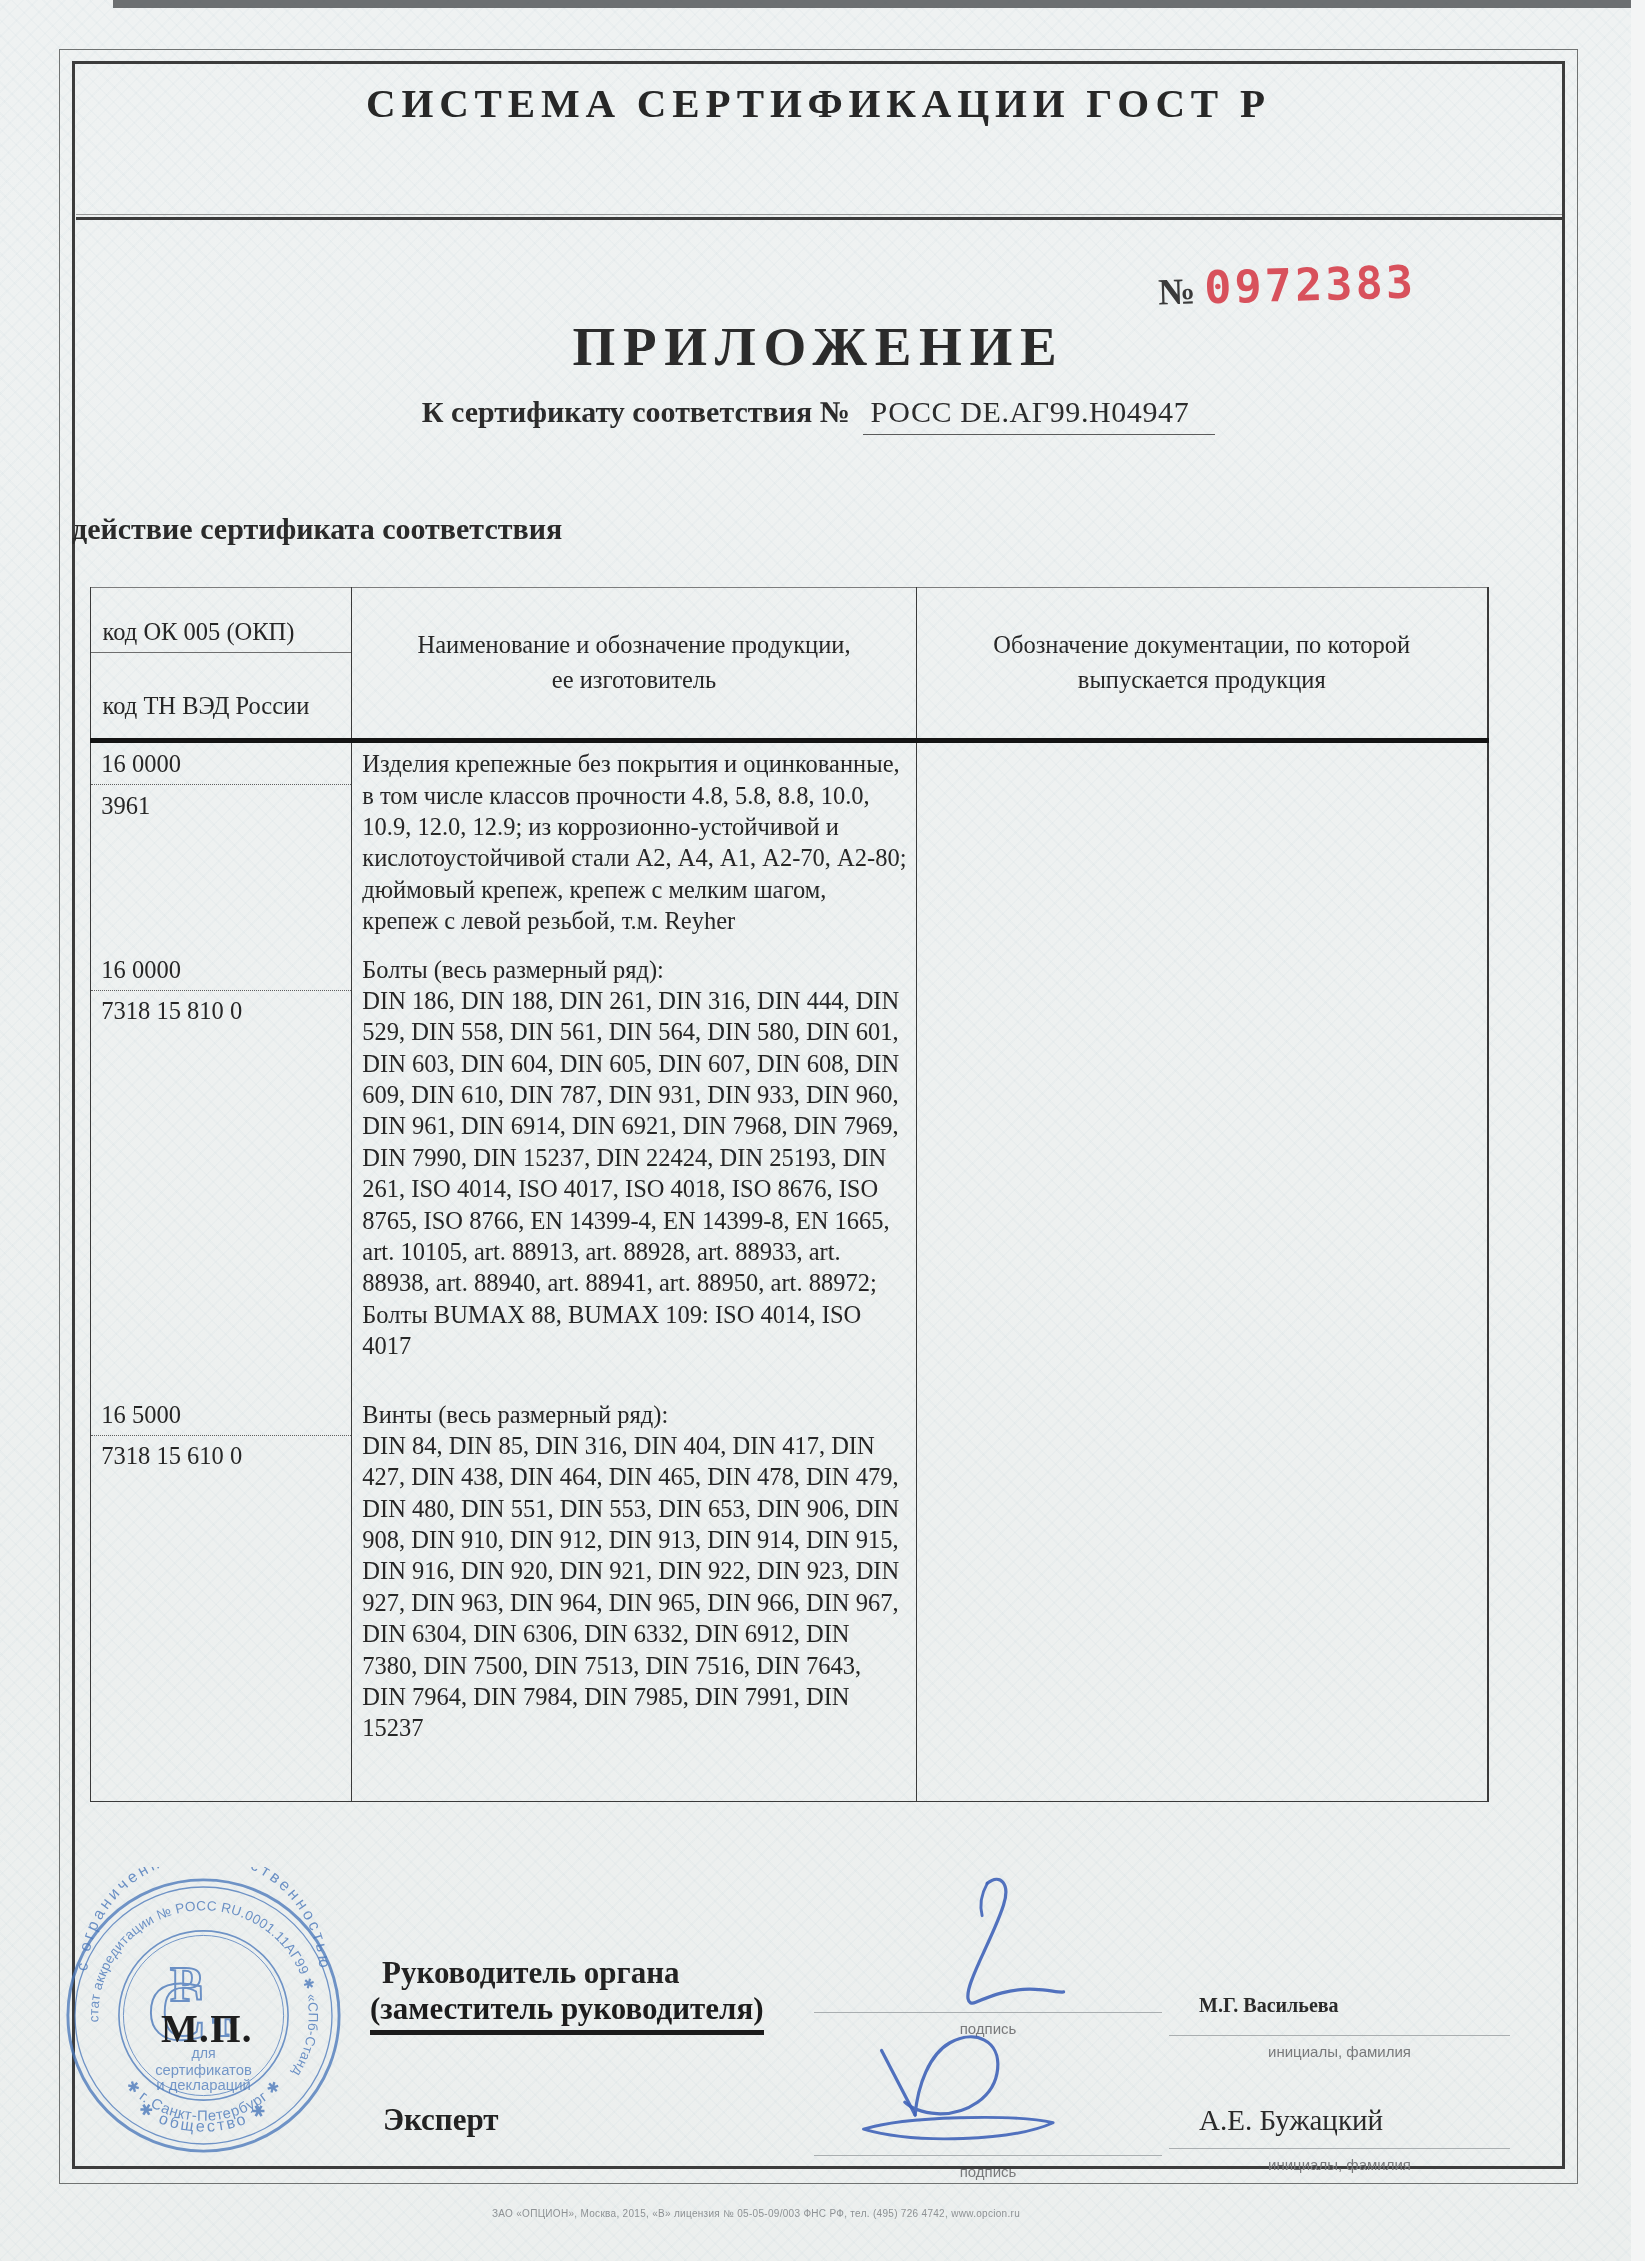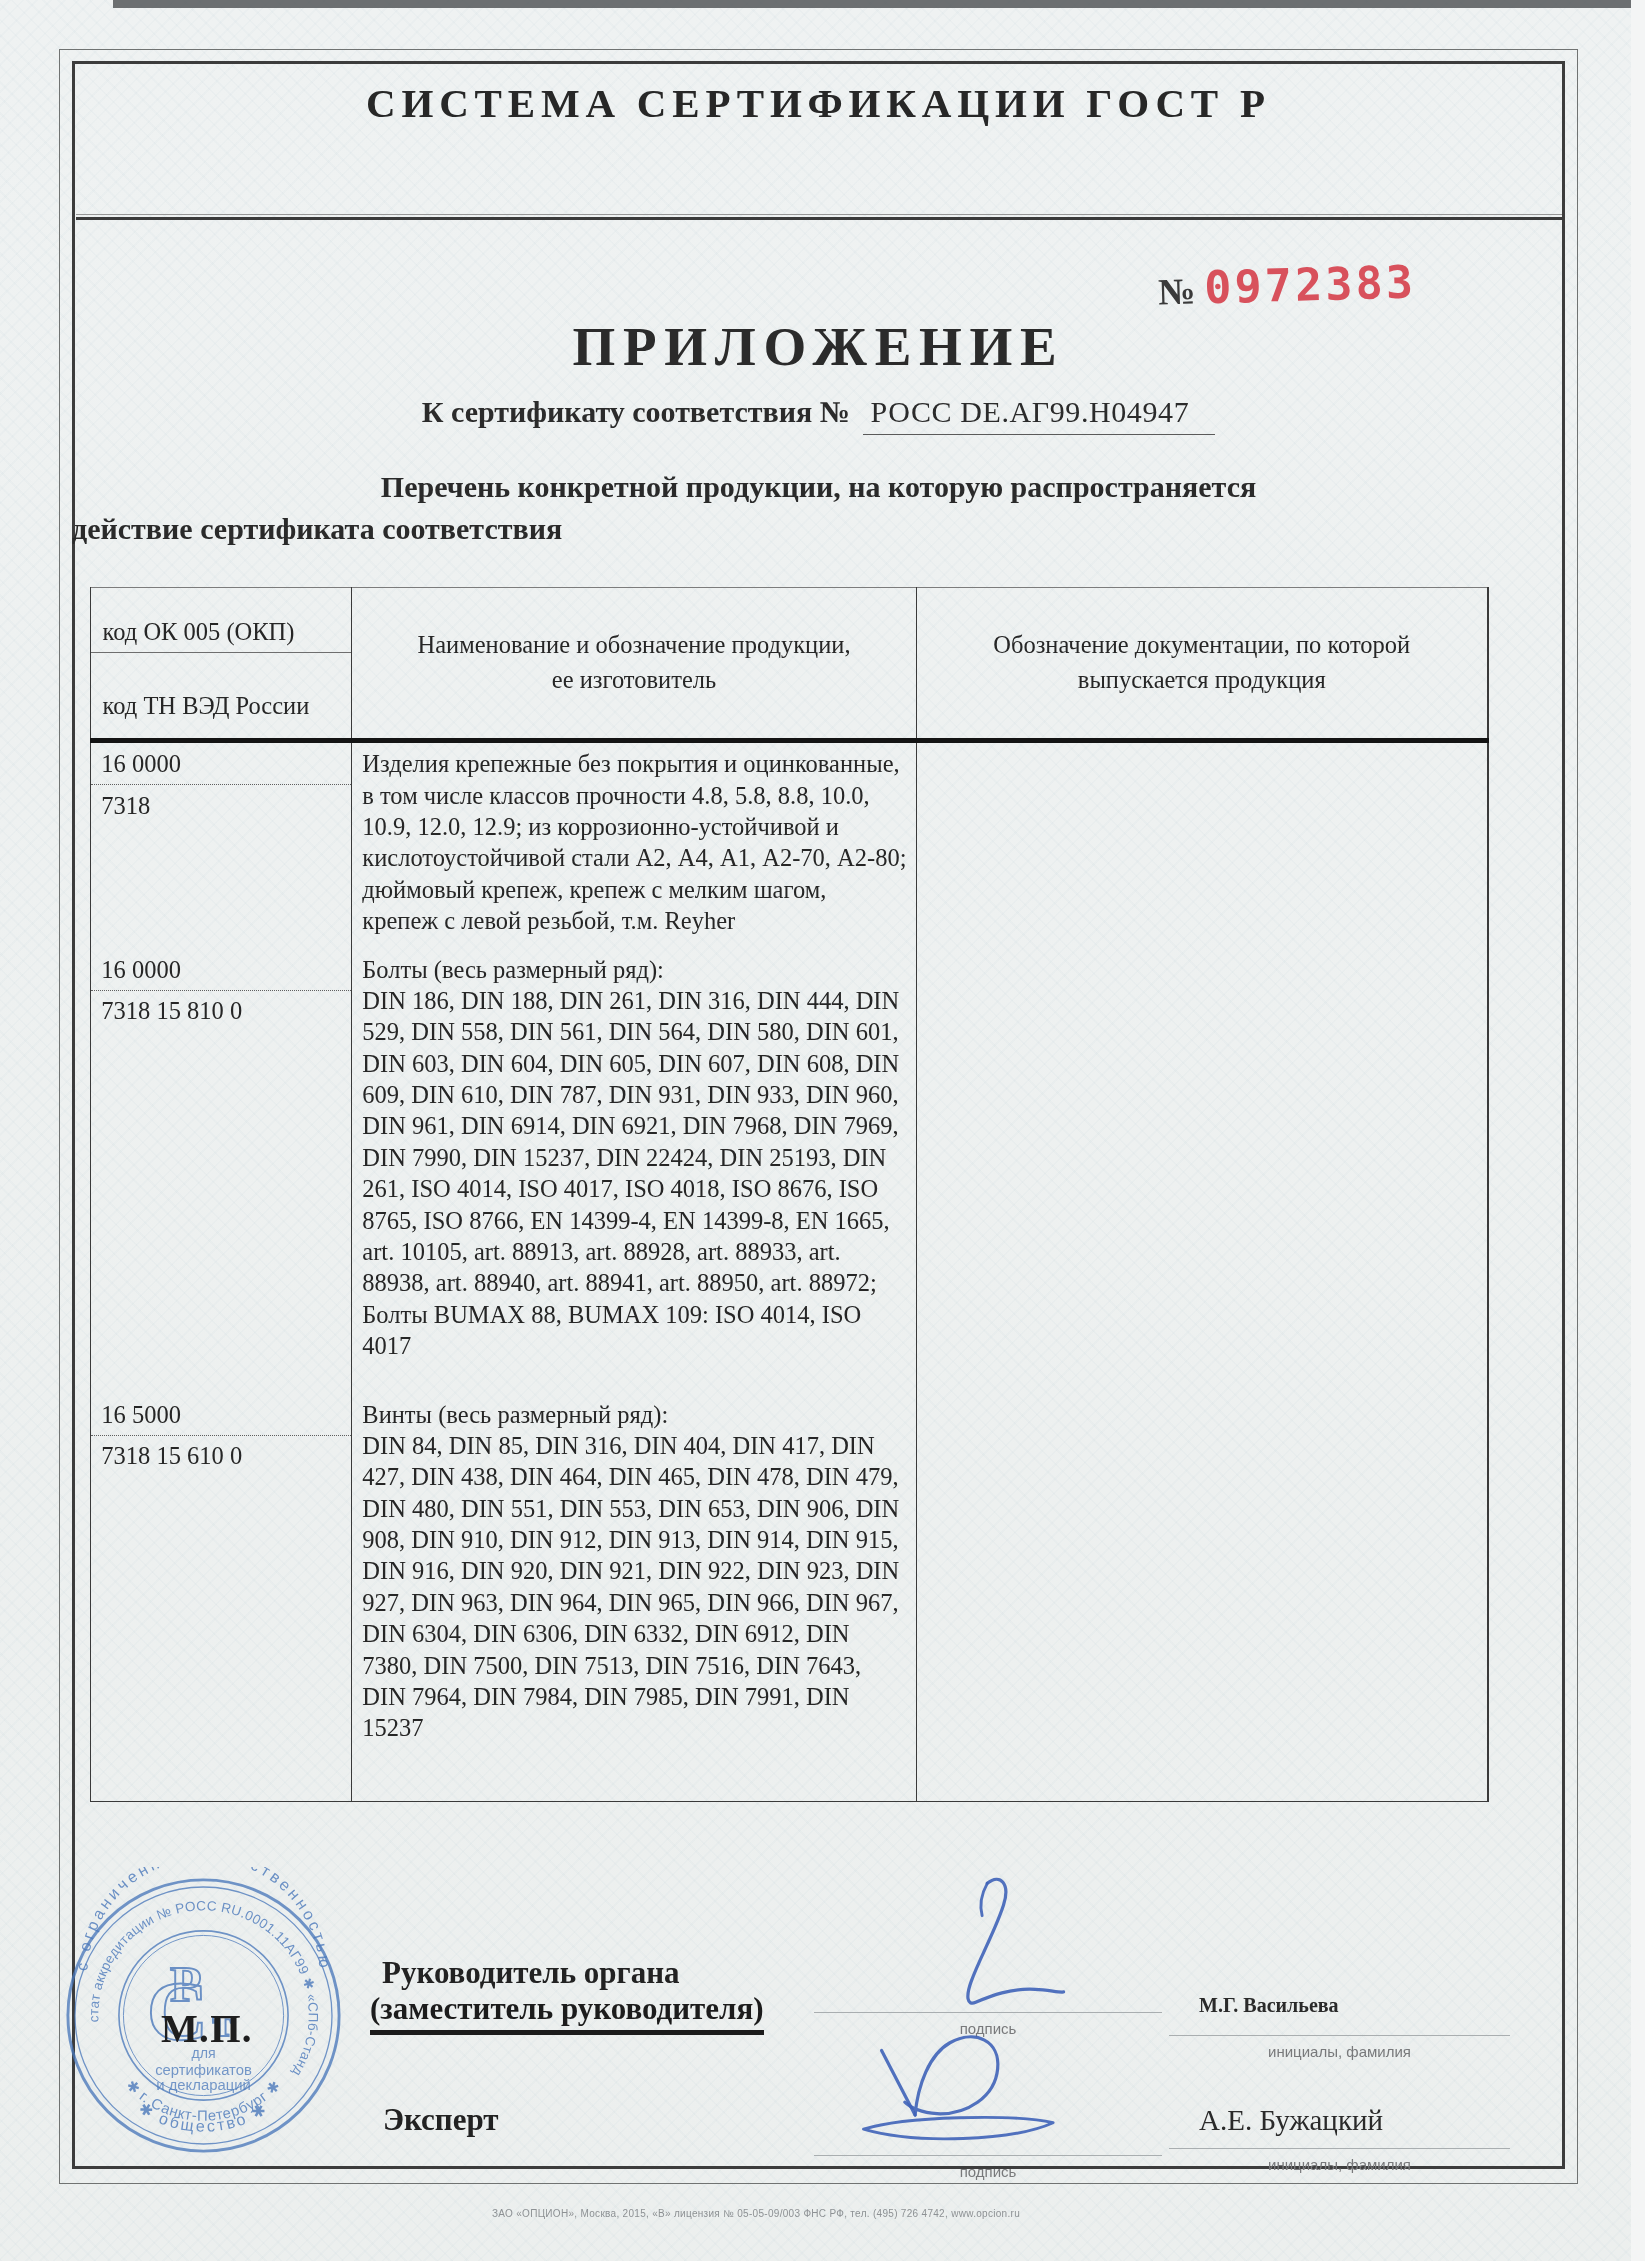--- a/index.html
+++ b/index.html
@@ -109,21 +109,20 @@
   <div class="blank-no">
     <span class="pfx">№</span><span class="digits">0972383</span>
   </div>
 
   <div class="doc-title">ПРИЛОЖЕНИЕ</div>
 
   <div class="cert-line">
     <span>К сертификату соответствия №</span><span class="val">РОСС DE.АГ99.Н04947</span>
   </div>
 
-  <div class="purpose-1">Перечень конкретной продукции,  на которую распространяется</div>
   <div class="purpose-2">действие сертификата соответствия</div>
 
   <div class="tbl-wrap">
     <table class="products">
       <colgroup>
           <col style="width:261px">
           <col style="width:565px">
           <col style="width:571px">
         </colgroup>
       <thead>
@@ -136,21 +135,21 @@
           </td>
           <td class="hdr-col2">Наименование и обозначение продукции, ее изготовитель</td>
           <td class="hdr-col3">Обозначение документации, по которой выпускается продукция</td>
         </tr>
       </thead>
       <tbody>
         <tr class="row-1">
           <td class="code-cell">
             <div class="code-okp">16 0000</div>
             <div class="code-dots"></div>
-            <div class="code-tnved">7318</div>
+            <div class="code-tnved">3961</div>
           </td>
           <td class="desc-cell">
 
             <div class="product-details">Изделия крепежные без покрытия и оцинкованные, в том числе классов прочности 4.8, 5.8, 8.8, 10.0, 10.9, 12.0, 12.9; из коррозионно-устойчивой и кислотоустойчивой стали А2, А4, А1, А2-70, А2-80;  дюймовый крепеж, крепеж с мелким шагом, крепеж с левой резьбой, т.м. Reyher</div>
           </td>
           <td class="doc-cell"></td>
         </tr>
         <tr class="row-2">
           <td class="code-cell">
             <div class="code-okp">16 0000</div>

